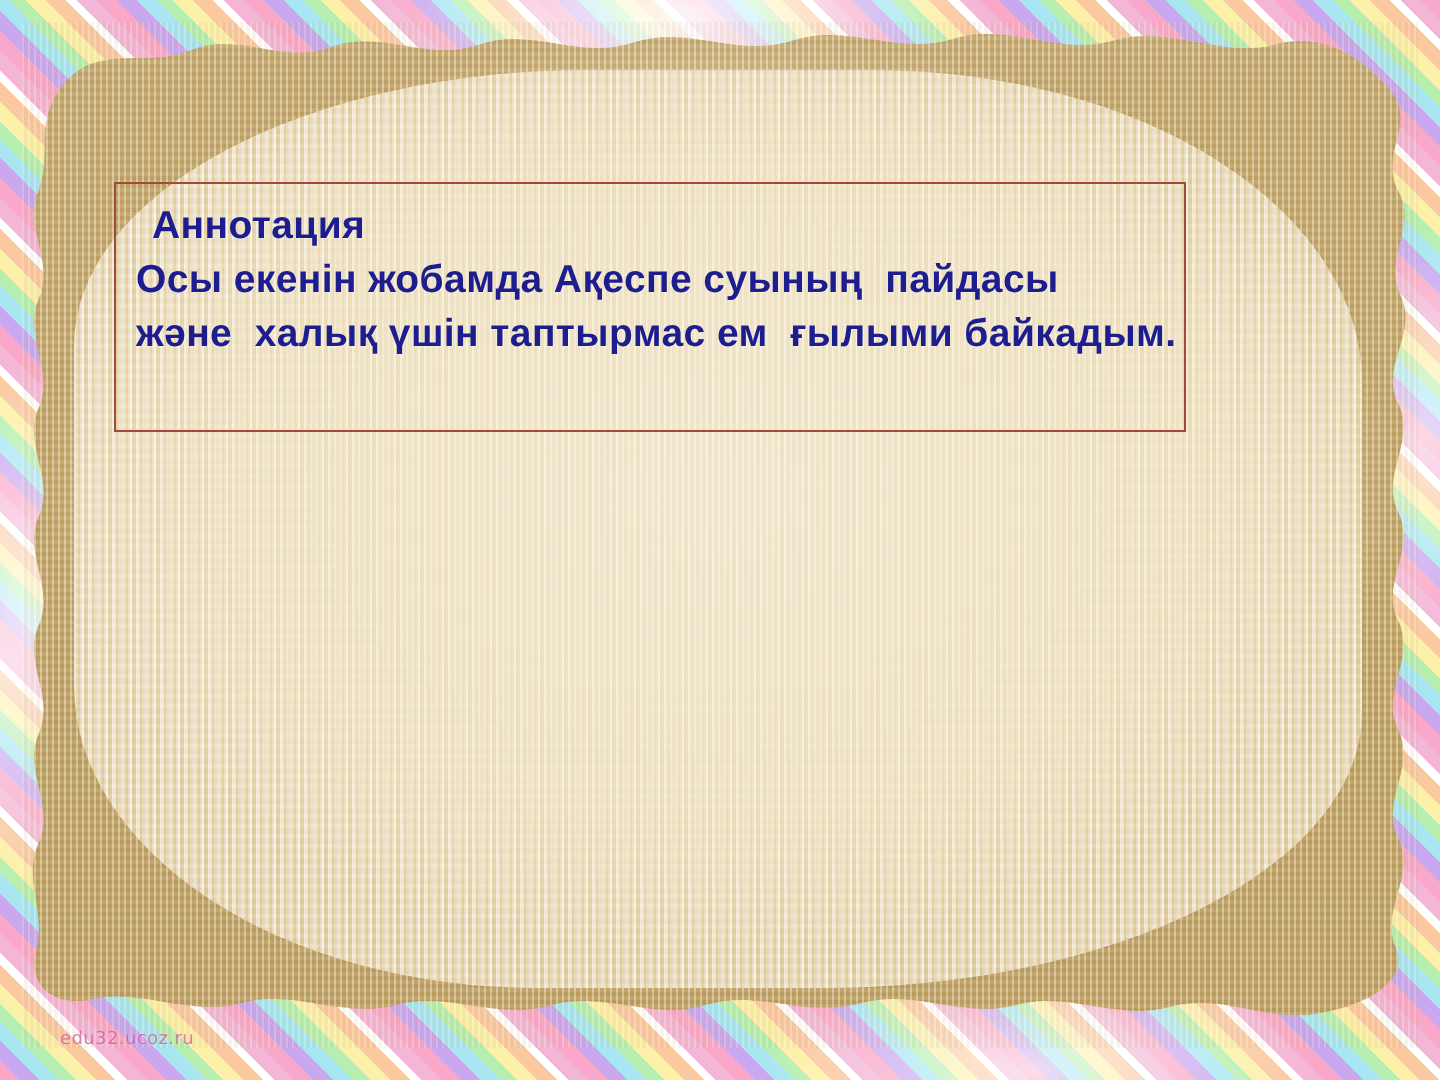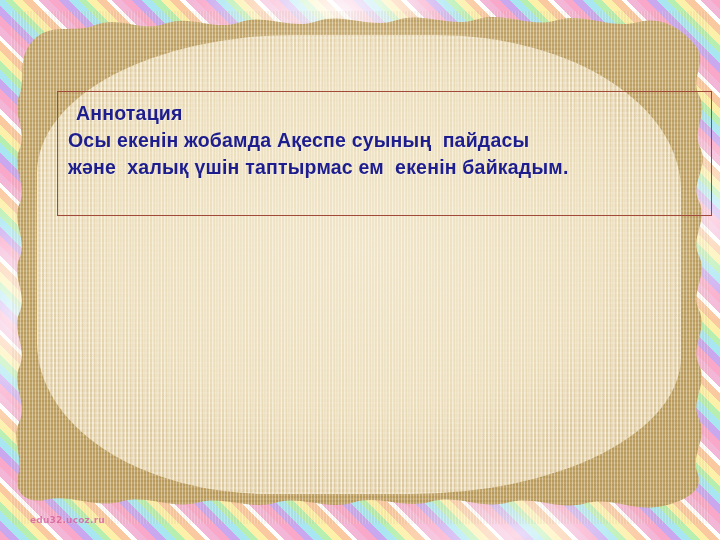--- a/index.html
+++ b/index.html
@@ -109,21 +109,21 @@
         rgba(255,255,255,0.16) 0px, rgba(255,255,255,0.16) 1px,
         rgba(180,152,98,0.10) 1px, rgba(180,152,98,0.10) 3px);
     pointer-events: none;
   }
 
   
   .annotation-box {
     position: absolute;
     left: 57px;
     top: 91px;
-    width: 655px;
+    width: 536px;
     height: 125px;
     border: 1.3px solid #a14a3a;
     box-sizing: border-box;
     padding: 8px 10px 0 10px;
   }
 
   .ann-line {
     color: #1d1d8e;
     font-family: "Liberation Sans", sans-serif;
     font-weight: bold;
@@ -135,21 +135,21 @@
   }
   .ann-line.title { padding-left: 8px; }
 
   
   .watermark {
     position: absolute;
     left: 30px;
     top: 515px;
     font-family: "DejaVu Sans", sans-serif;
     font-size: 9px;
-    font-weight: bold;
+    font-weight: normal;
     letter-spacing: 0.2px;
     color: #d4569a;
     opacity: 0.75;
     text-shadow: 0 0 1px rgba(255,255,255,0.5);
     white-space: nowrap;
   }
 </style>
 </head>
 <body>
 
@@ -207,18 +207,18 @@
     <div class="paper-deckle" style="--deckle:none; -webkit-mask:url(#deckleMask); mask:url(#deckleMask);"></div>
 
     <div class="paper-face"></div>
     <div class="paper-blend"></div>
     <div class="paper-grain"></div>
   </div>
 
   <div class="annotation-box">
     <div class="ann-line title">Аннотация</div>
     <div class="ann-line">Осы екенін жобамда Ақеспе суының  пайдасы</div>
-    <div class="ann-line">және  халық үшін таптырмас ем  екенін байкадым.</div>
+    <div class="ann-line">және  халық үшін таптырмас ем  ғылыми байкадым.</div>
   </div>
 
   <div class="watermark">edu32.ucoz.ru</div>
 
 </div>
 
 </body></html>

